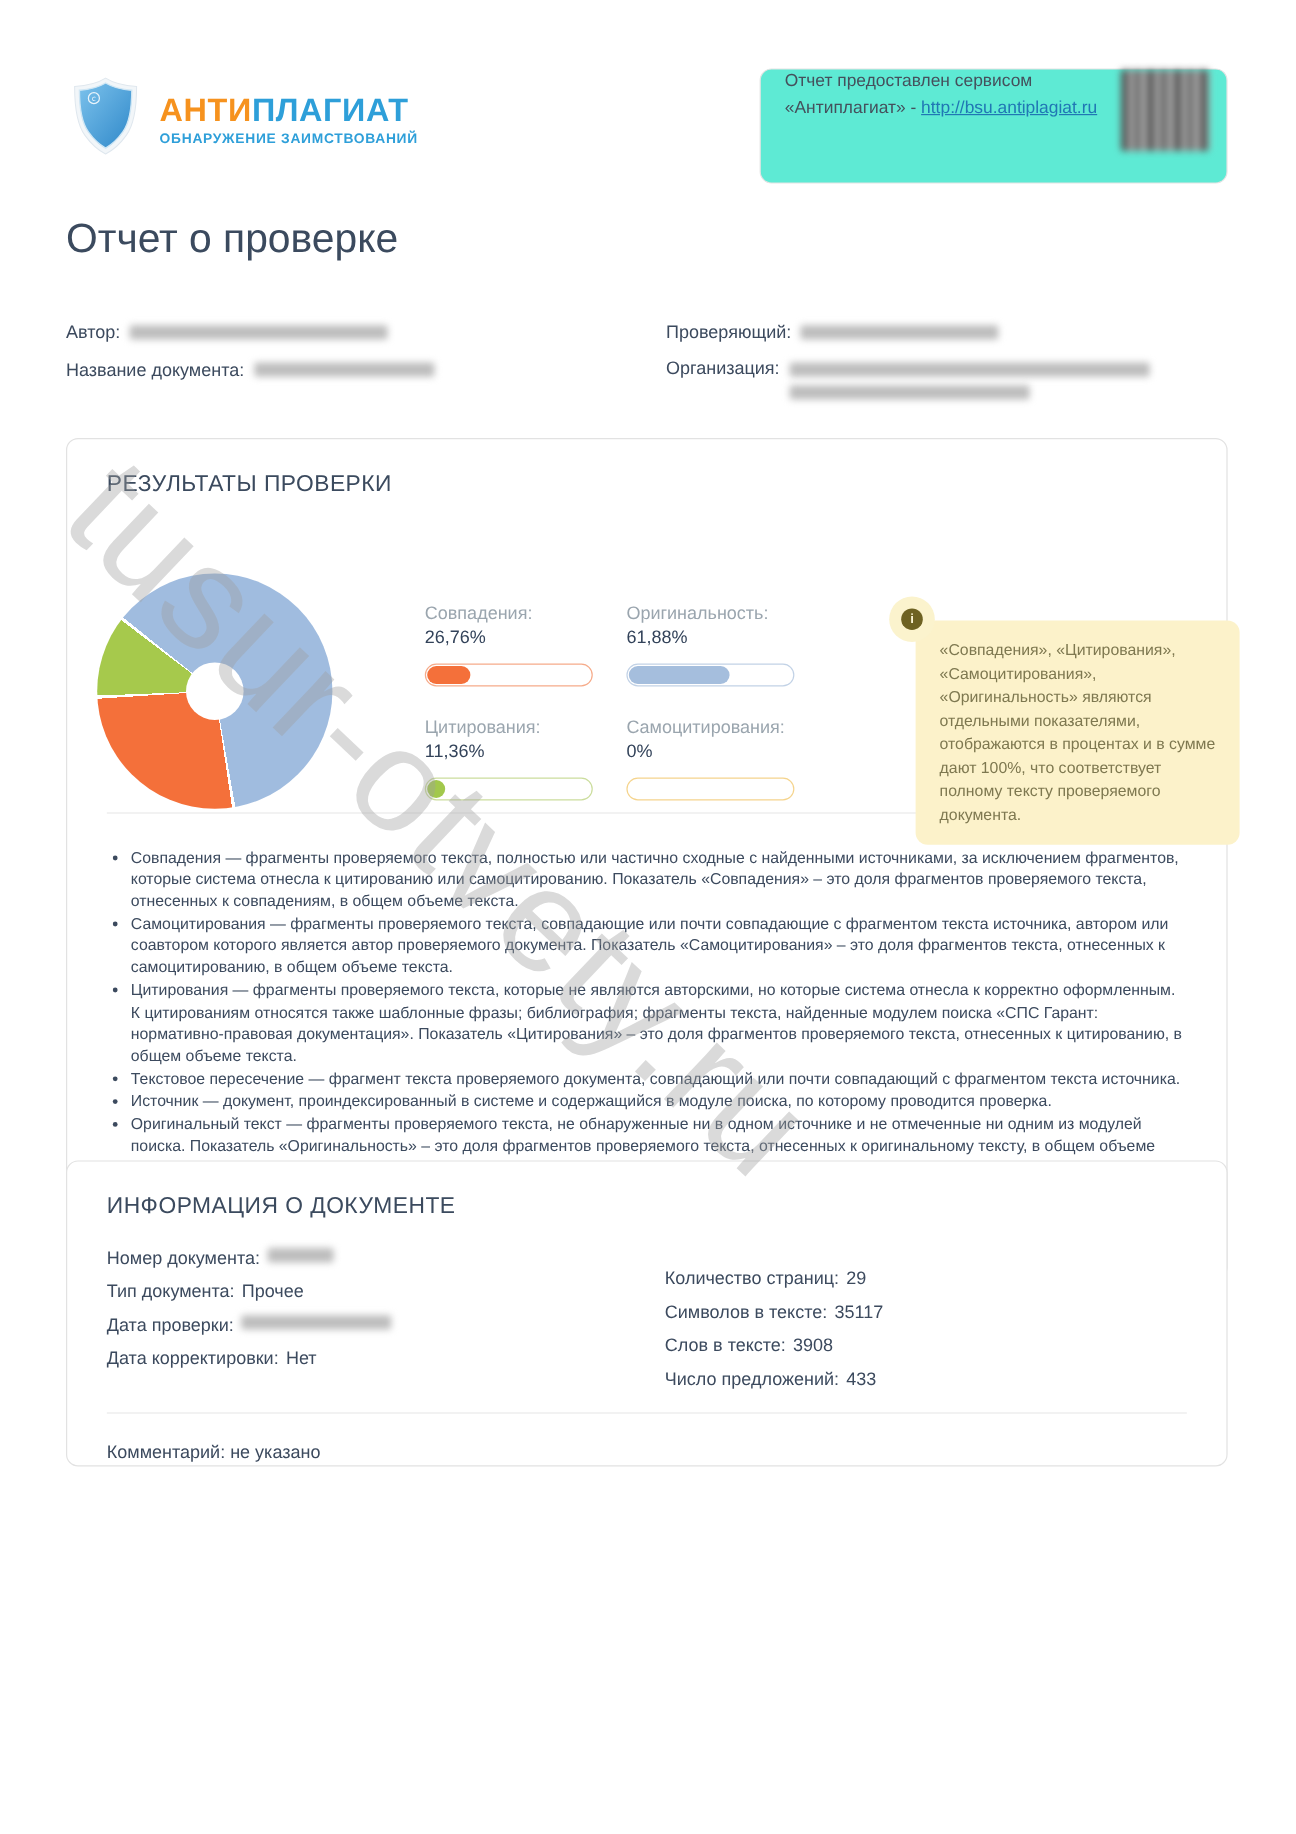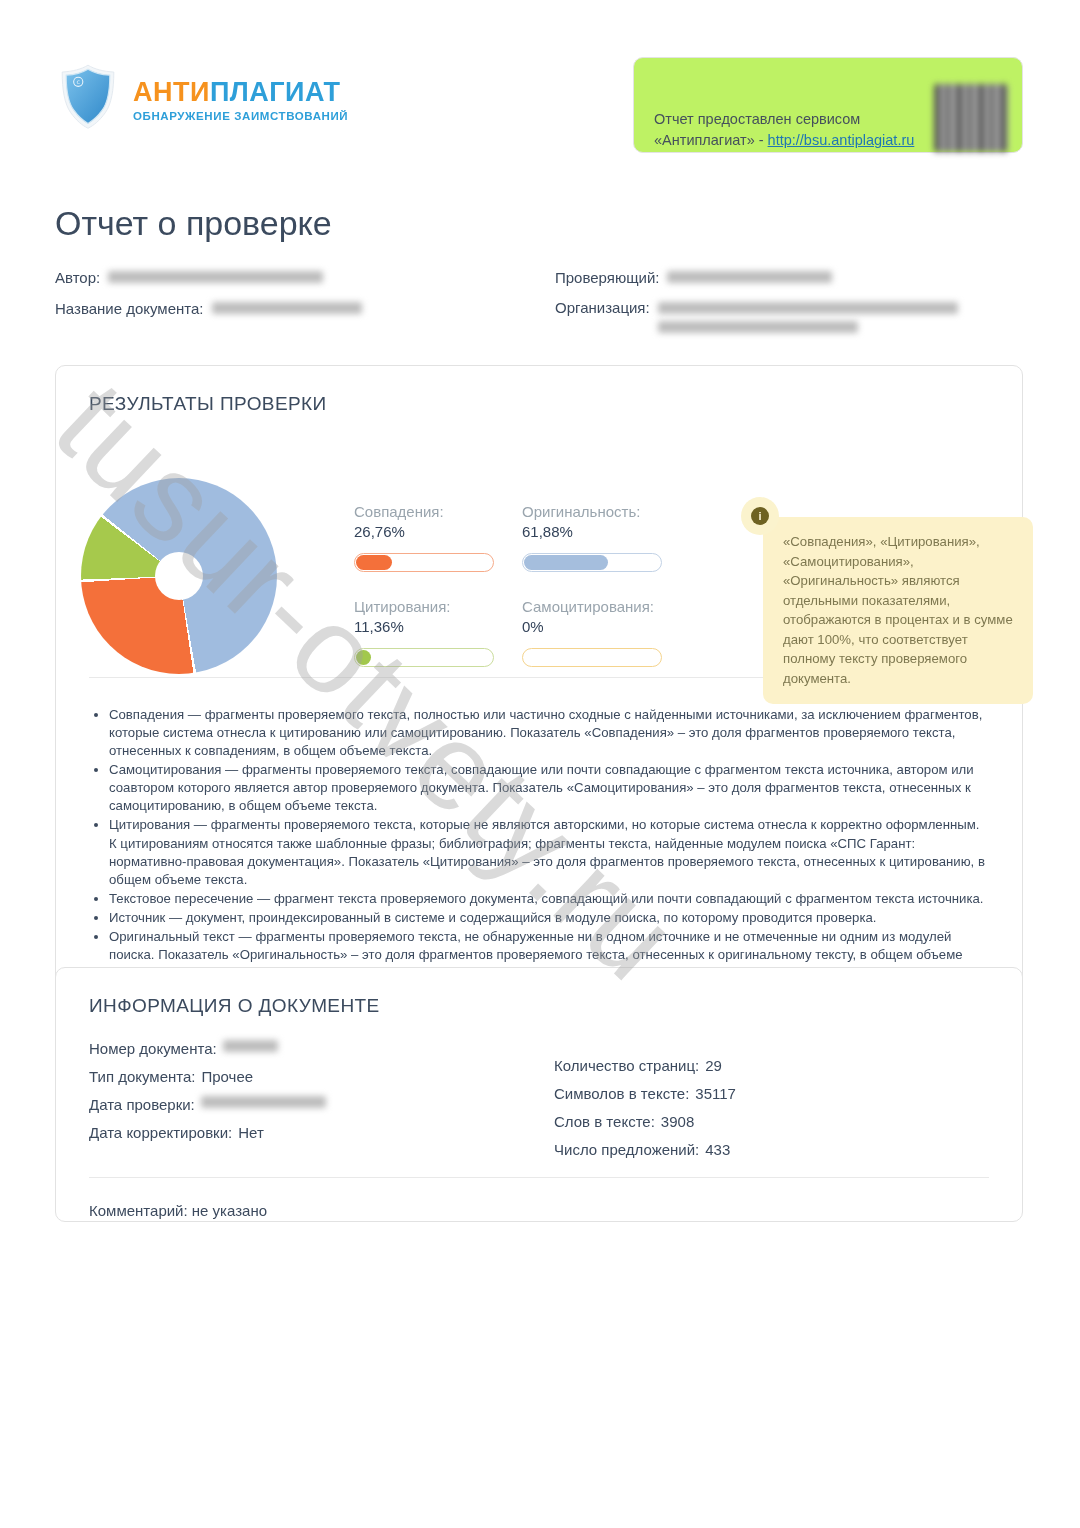--- a/index.html
+++ b/index.html
@@ -25,36 +25,36 @@
   .logo { position:absolute; left:55px; top:64px; display:flex; align-items:center; }
   .logo svg { width:66px; height:66px; }
   .logo-text { margin-left:12px; }
   .logo-line1 { font-size:27px; font-weight:bold; letter-spacing:0.5px; }
   .logo-anti { color:#f6921e; }
   .logo-plagiat { color:#2e9fd9; }
   .logo-line2 { font-size:11.5px; font-weight:bold; color:#2e9fd9; letter-spacing:0.6px; margin-top:2px; }
 
   .service-box {
     position:absolute; left:633px; top:57px; width:390px; height:96px;
-    border:1px solid #e3e3e3; border-radius:10px; background:#bef264;
-    display:flex; align-items:flex-end; padding:0 14px 0 20px;
+    border:1px solid #e3e3e3; border-radius:10px; background:#5eead4;
+    display:flex; align-items:flex-start; padding:0 14px 0 20px;
   }
   .service-text { font-size:14.5px; line-height:1.5; color:#45505c; flex:1; }
   .service-text a { color:#2077b4; text-decoration:underline; }
   .qr {
     width:74px; height:68px; margin-left:10px; border-radius:3px;
     background:
       repeating-linear-gradient(90deg,#777 0 6px,#ddd 6px 11px,#999 11px 17px,#e8e8e8 17px 22px),
       #bbb;
     background-blend-mode:multiply;
     filter: blur(3px) grayscale(1);
   }
 
   
-  .page-title { position:absolute; left:55px; top:204px; font-size:34px; font-weight:400; color:#3b4a5e; }
+  .page-title { position:absolute; left:55px; top:180px; font-size:34px; font-weight:400; color:#3b4a5e; }
 
   .meta { position:absolute; left:55px; top:268px; width:970px; font-size:15px; }
   .meta-col-left { position:absolute; left:0; top:0; }
   .meta-col-right { position:absolute; left:500px; top:0; width:470px; }
   .meta-row { display:flex; align-items:center; margin-bottom:13px; min-height:18px; }
   .meta-label { color:#3c4a5e; margin-right:8px; white-space:nowrap; }
   .redacted {
     display:inline-block; height:12px; background:#bdbdbd; border-radius:2px;
     filter:blur(3px); vertical-align:middle;
   }

